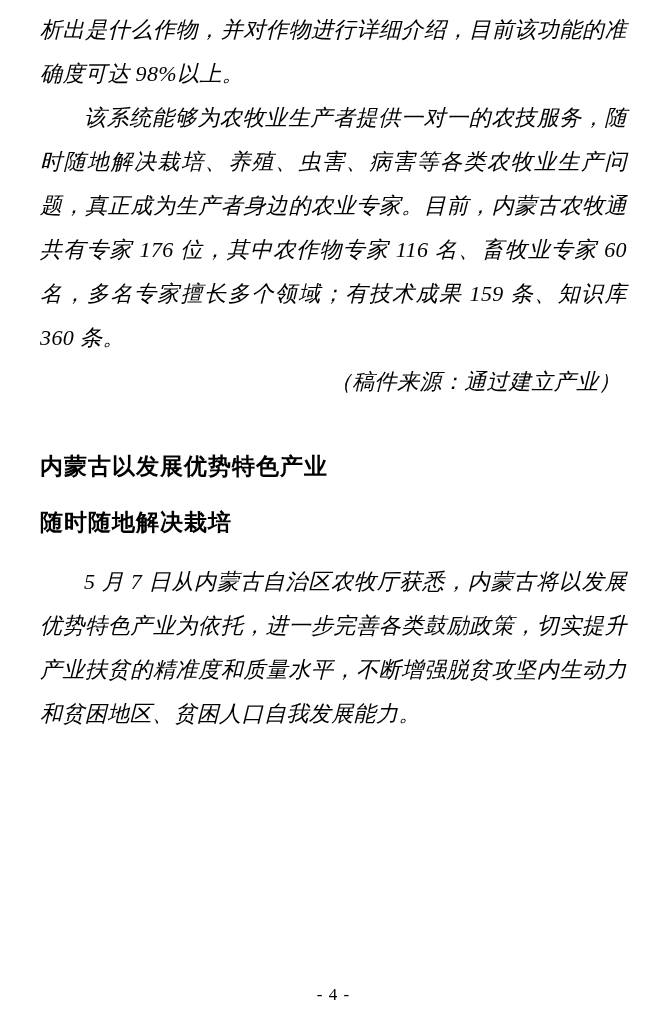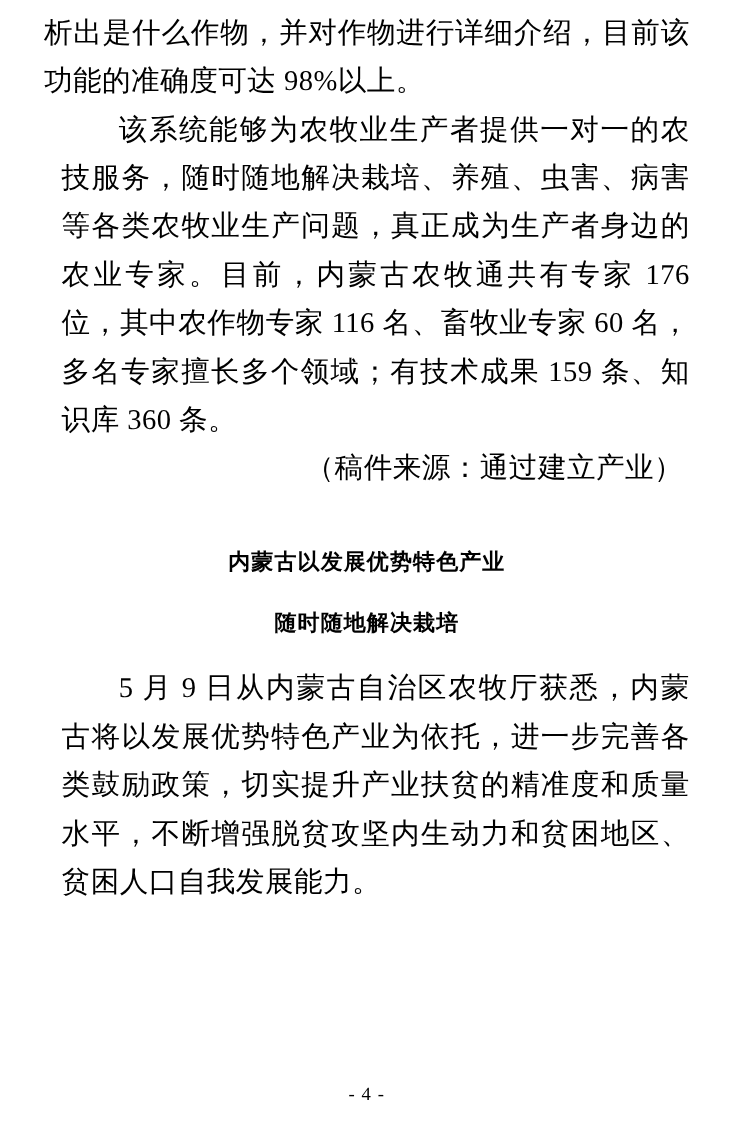--- a/index.html
+++ b/index.html
@@ -16,45 +16,45 @@
     overflow: hidden;
   }
   .page {
     width: 667px;
     height: 1023px;
     box-sizing: border-box;
     padding: 8px 40px 0 40px;
     position: relative;
   }
   .para {
-    font-size: 26px;
+    font-size: 22px;
     line-height: 44px;
     text-align: justify;
     text-justify: inter-ideograph;
     letter-spacing: 0.4px;
     margin: 0;
+    font-style: italic;
   }
   .indent {
     text-indent: 2em;
-    margin-left: 16px;
   }
   .right {
     text-align: right;
     padding-right: 6px;
   }
   .title-block {
     margin-top: 34px;
     margin-bottom: 10px;
   }
   .title-line {
     font-family: "DejaVu Serif", "Liberation Serif", serif;
     font-weight: bold;
-    font-size: 20px;
+    font-size: 23px;
     line-height: 56px;
-    text-align: center;
+    text-align: left;
     letter-spacing: 1px;
   }
   .footer {
     position: absolute;
     left: 0;
     right: 0;
     bottom: 18px;
     text-align: center;
     font-size: 17px;
     font-family: "Liberation Serif", "DejaVu Serif", serif;
@@ -70,18 +70,18 @@
 
   <p class="para indent">该系统能够为农牧业生产者提供一对一的农技服务，随时随地解决栽培、养殖、虫害、病害等各类农牧业生产问题，真正成为生产者身边的农业专家。目前，内蒙古农牧通共有专家 176 位，其中农作物专家 116 名、畜牧业专家 60 名，多名专家擅长多个领域；有技术成果 159 条、知识库 360 条。</p>
 
   <p class="para right">（稿件来源：通过建立产业）</p>
 
   <div class="title-block">
     <div class="title-line">内蒙古以发展优势特色产业</div>
     <div class="title-line">随时随地解决栽培</div>
   </div>
 
-  <p class="para indent">5 月 9 日从内蒙古自治区农牧厅获悉，内蒙古将以发展优势特色产业为依托，进一步完善各类鼓励政策，切实提升产业扶贫的精准度和质量水平，不断增强脱贫攻坚内生动力和贫困地区、贫困人口自我发展能力。</p>
+  <p class="para indent">5 月 7 日从内蒙古自治区农牧厅获悉，内蒙古将以发展优势特色产业为依托，进一步完善各类鼓励政策，切实提升产业扶贫的精准度和质量水平，不断增强脱贫攻坚内生动力和贫困地区、贫困人口自我发展能力。</p>
 
 
   <div class="footer">- 4 -</div>
 
 </div>
 
 </body></html>

